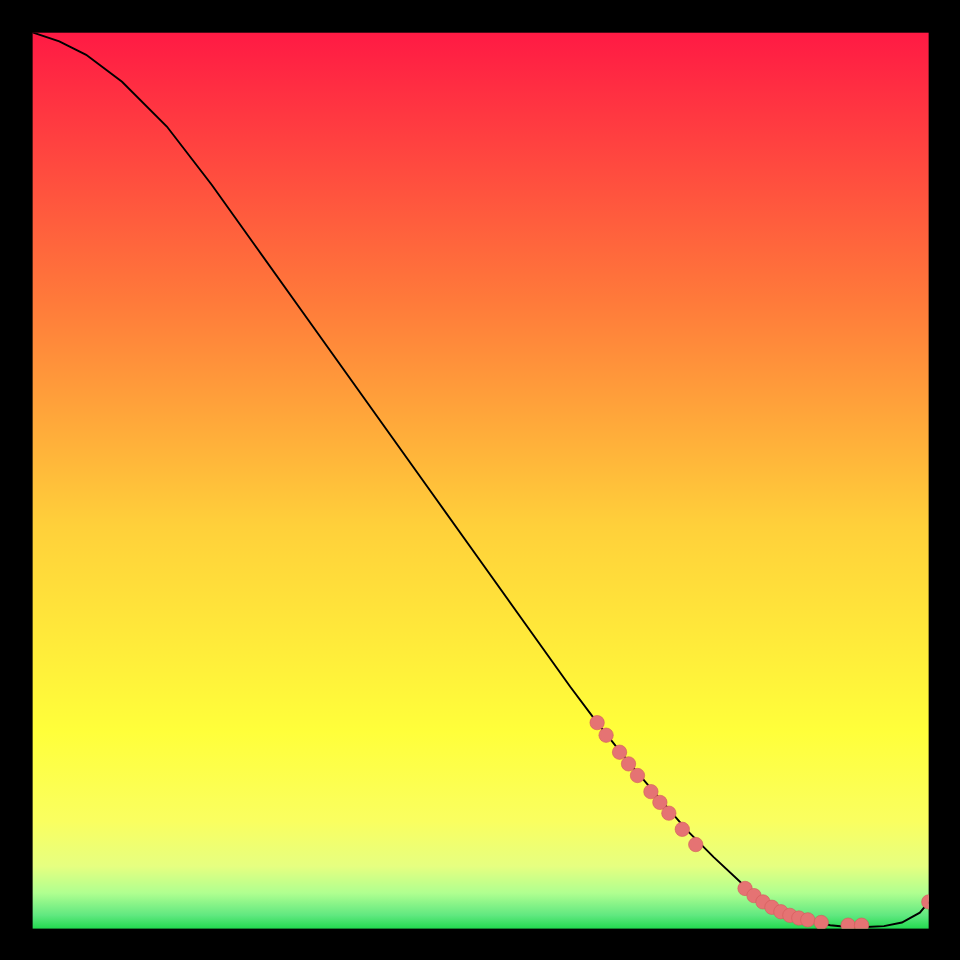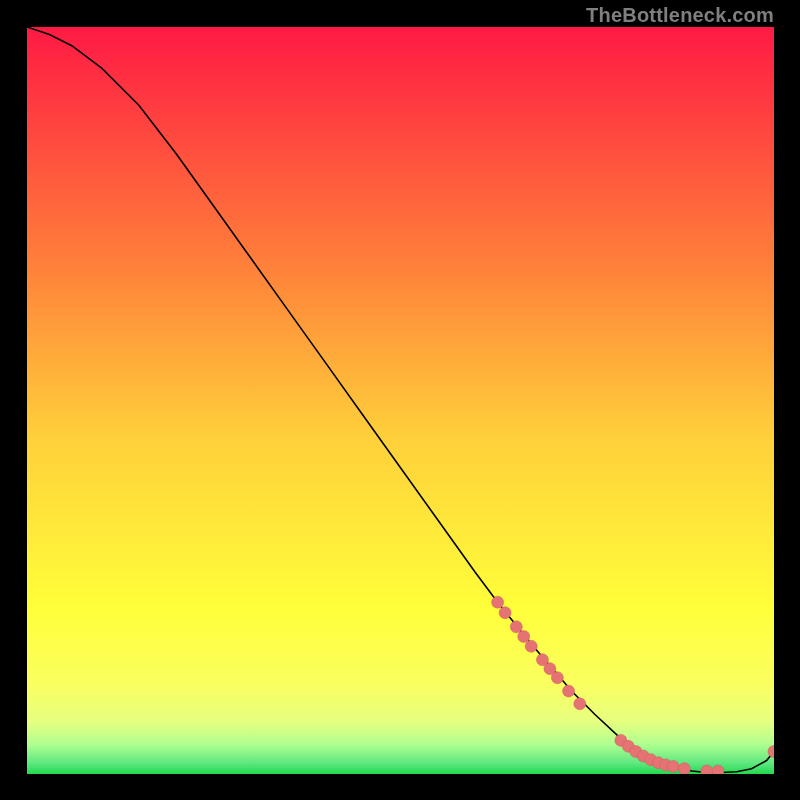--- a/index.html
+++ b/index.html
@@ -72,14 +72,13 @@
         <circle cx="623.75" cy="732.81" r="6" fill="#e57373" stroke="#d35a5a" stroke-width="0.5"></circle>
         <circle cx="631.22" cy="735.79" r="6" fill="#e57373" stroke="#d35a5a" stroke-width="0.5"></circle>
         <circle cx="638.68" cy="738.04" r="6" fill="#e57373" stroke="#d35a5a" stroke-width="0.5"></circle>
         <circle cx="646.15" cy="739.53" r="6" fill="#e57373" stroke="#d35a5a" stroke-width="0.5"></circle>
         <circle cx="657.36" cy="741.77" r="6" fill="#e57373" stroke="#d35a5a" stroke-width="0.5"></circle>
         <circle cx="679.77" cy="744.01" r="6" fill="#e57373" stroke="#d35a5a" stroke-width="0.5"></circle>
         <circle cx="690.98" cy="744.01" r="6" fill="#e57373" stroke="#d35a5a" stroke-width="0.5"></circle>
         <circle cx="747.00" cy="724.59" r="6" fill="#e57373" stroke="#d35a5a" stroke-width="0.5"></circle>
       </g>
   </svg>
-  <div class="watermark">TheBottleneck.com</div>
 </div>
 
 </body></html>

